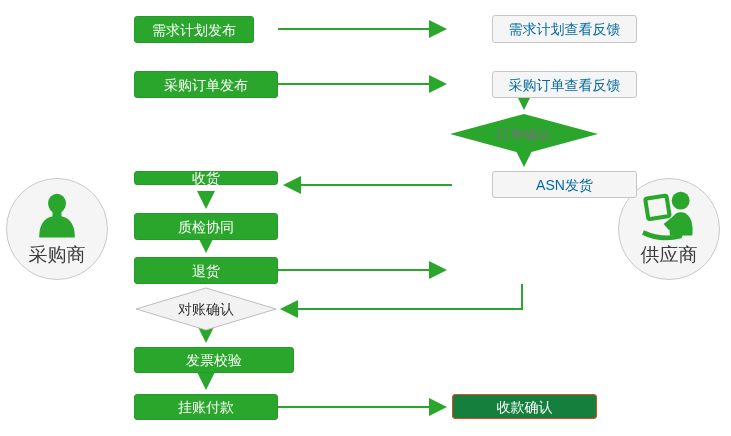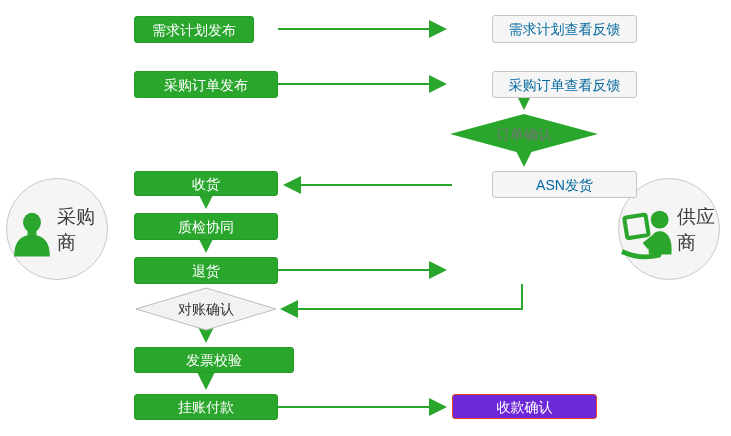--- a/index.html
+++ b/index.html
@@ -7,31 +7,31 @@
     position:relative;width:731px;height:436px;background:#ffffff;
     font-family:"Liberation Sans","DejaVu Sans",sans-serif;overflow:hidden;
   }
   .layer{position:absolute;left:0;top:0;width:731px;height:436px;}
   .node{
     position:absolute;display:flex;align-items:center;justify-content:center;
     font-size:14px;border-radius:3px;box-sizing:border-box;line-height:1;
   }
   .node.green{background:#2aa62d;border:1px solid #249a27;color:#ffffff;}
   .node.white{background:#f5f5f5;border:1px solid #c6c6c6;color:#0369a1;margin-left:40px;}
-  .node.red{background:#6d28d9;border:1px solid #e8461f;color:#ffffff;}
+  .node.red{background:#15803d;border:1px solid #e8461f;color:#ffffff;}
   .diamond-label{
     position:absolute;display:flex;align-items:center;justify-content:center;
     font-size:14px;line-height:1;pointer-events:none;
   }
   .diamond-label.on-green{color:#737373;}
   .diamond-label.on-gray{color:#333333;}
   .actor{
     position:absolute;width:102px;height:102px;border-radius:50%;
     background:#f5f5f5;border:1px solid #c9c9c9;box-sizing:border-box;
-    display:flex;flex-direction:row;align-items:center;
+    display:flex;flex-direction:column;align-items:center;
   }
   .actor .icon{margin-top:8px;height:54px;display:flex;align-items:flex-end;justify-content:center;}
   .actor .label{font-size:19px;color:#3c3c3c;margin-top:1px;}
 </style>
 </head>
 <body>
 
 <div class="canvas">
 
   <svg class="layer" width="731" height="436" viewBox="0 0 731 436">
@@ -81,21 +81,21 @@
           <path d="M37 30 l-11 9 6 7 10-8 z"></path>
           <path d="M4 46 q22 10 44 3 l-2 6 q-24 6-44-4 z"></path>
         </g>
       </svg>
     </div>
     <div class="label">供应商</div>
   </div>
 
   <div class="node green" style="left:134px;top:16px;width:120px;height:27px;">需求计划发布</div>
   <div class="node green" style="left:134px;top:71px;width:144px;height:27px;">采购订单发布</div>
-  <div class="node green" style="left:134px;top:171px;width:144px;height:25px;">收货</div>
+  <div class="node green" style="left:134px;top:171px;width:144px;height:14px;">收货</div>
   <div class="node green" style="left:134px;top:213px;width:144px;height:27px;">质检协同</div>
   <div class="node green" style="left:134px;top:257px;width:144px;height:27px;">退货</div>
   <div class="node green" style="left:134px;top:347px;width:160px;height:26px;">发票校验</div>
   <div class="node green" style="left:134px;top:394px;width:144px;height:26px;">挂账付款</div>
 
   <div class="node white" style="left:452px;top:15px;width:145px;height:28px;">需求计划查看反馈</div>
   <div class="node white" style="left:452px;top:71px;width:145px;height:27px;">采购订单查看反馈</div>
   <div class="node white" style="left:452px;top:171px;width:145px;height:27px;">ASN发货</div>
   <div class="node red" style="left:452px;top:394px;width:145px;height:25px;">收款确认</div>
 

